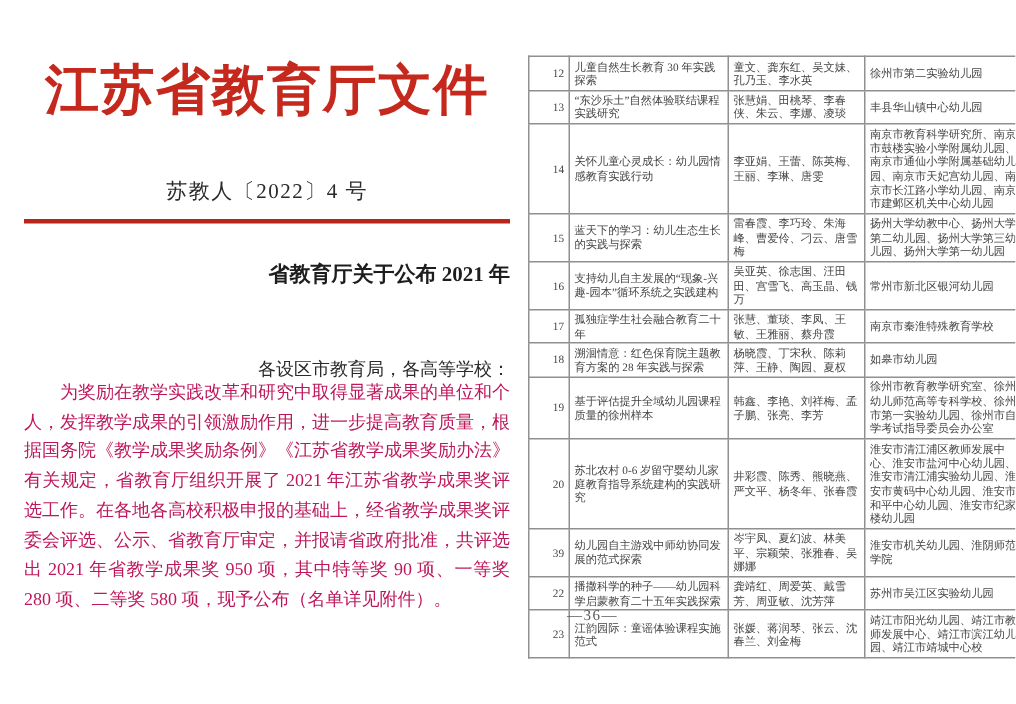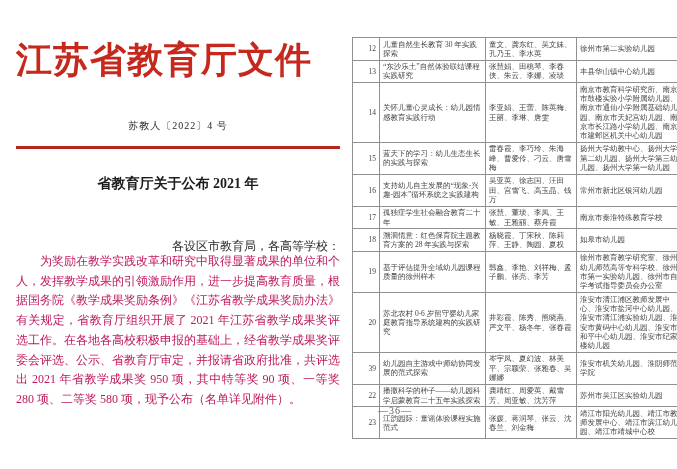--- a/index.html
+++ b/index.html
@@ -4,34 +4,34 @@
 <style>
   html,body{margin:0;padding:0;background:#ffffff;}
   .canvas{
     position:relative;width:677px;height:469px;background:#ffffff;overflow:hidden;
     font-family:"Liberation Serif","DejaVu Serif",serif;color:#222;
   }
   
   .left-page{position:absolute;left:16px;top:0;width:324px;height:469px;}
   .red-header{
     position:absolute;left:0;top:40px;width:100%;
-    color:#c5281c;font-size:36px;font-weight:bold;
+    color:#c5281c;font-size:36px;font-weight:bold;text-align:center;
     letter-spacing:1px;white-space:nowrap;line-height:1.15;
   }
   .doc-number{
     position:absolute;left:0;top:119px;width:100%;
-    text-align:center;font-size:10px;color:#2a2a2a;letter-spacing:1px;
+    text-align:center;font-size:14px;color:#2a2a2a;letter-spacing:1px;
   }
   .red-rule{
     position:absolute;left:0;top:146px;width:100%;height:3px;
     background:#b8251a;
   }
   .doc-title{
     position:absolute;left:0;top:172px;width:100%;
-    text-align:center;font-weight:bold;font-size:14px;line-height:23px;color:#1d1d1d;
+    text-align:right;font-weight:bold;font-size:14px;line-height:23px;color:#1d1d1d;
   }
   .salutation{
     position:absolute;left:0;top:238px;width:100%;
     font-size:12px;color:#2a2a2a;text-align:right;
   }
   .body-text{
     position:absolute;left:0;top:252px;width:100%;margin:0;
     font-size:12px;line-height:19.7px;color:#be185d;
     text-align:justify;text-indent:2em;
   }

